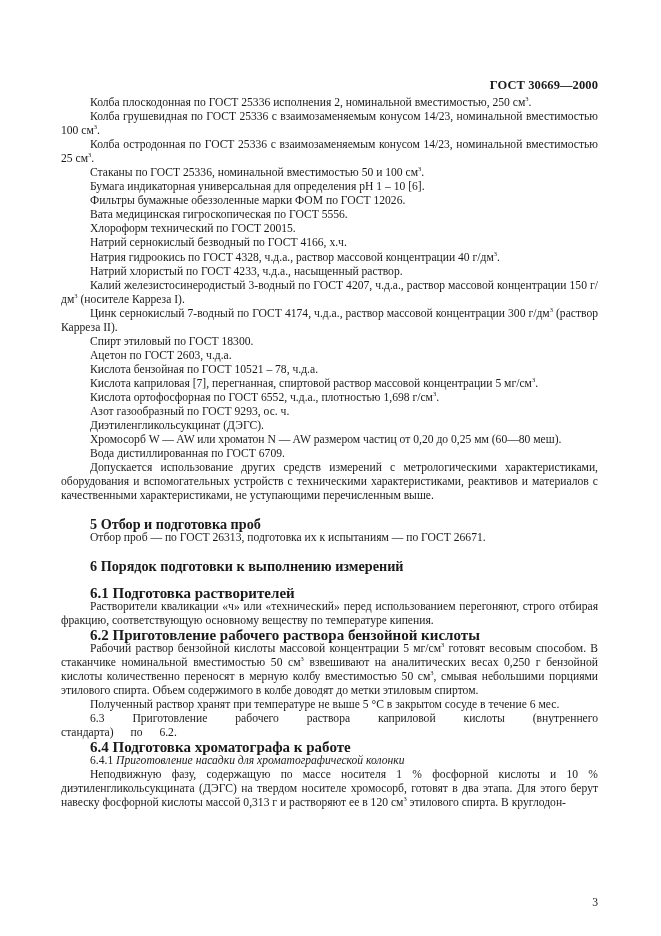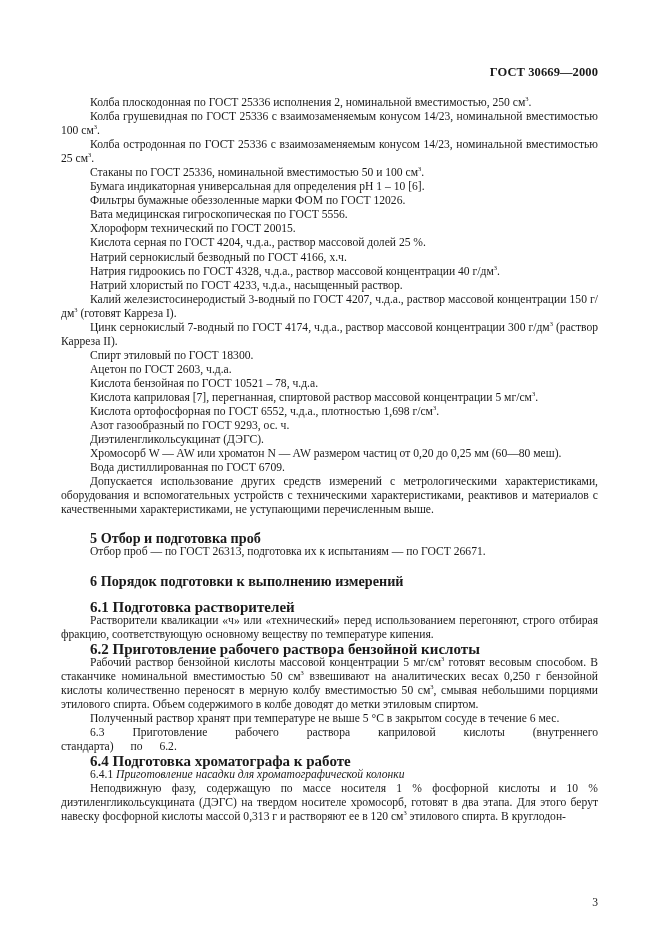--- a/index.html
+++ b/index.html
@@ -1,19 +1,19 @@
 <!DOCTYPE html>
 <html><head>
 <meta charset="utf-8">
 <style>
   html, body { margin: 0; padding: 0; background: #ffffff; }
   body { width: 661px; height: 936px; position: relative; overflow: hidden;
          font-family: "Liberation Serif", "DejaVu Serif", serif; color: #1a1a1a; }
   .page { position: absolute; left: 0; top: 0; width: 661px; height: 936px; }
-  .running-header { position: absolute; right: 63px; top: 65px; font-weight: bold; font-size: 12.5px; letter-spacing: 0.1px; }
+  .running-header { position: absolute; right: 63px; top: 78px; font-weight: bold; font-size: 12.5px; letter-spacing: 0.1px; }
   .body { position: absolute; left: 61px; top: 96px; width: 537px; font-size: 11.6px; line-height: 14.05px; }
   p { margin: 0; text-align: justify; text-indent: 29px; }
   sup { font-size: 6.5px; vertical-align: 5px; line-height: 0; }
   h2 { font-size: 14.2px; font-weight: bold; margin: 0; padding-left: 29px; }
   h2.s5 { margin-top: 14px; margin-bottom: 0; }
   h2.s6 { margin-top: 14px; margin-bottom: 12px; }
   h3 { font-size: 15px; font-weight: bold; margin: 0; padding-left: 29px; line-height: 14.05px; }
   .ital { font-style: italic; }
   .p53 { word-spacing: 14px; text-align: justify; text-align-last: left; }
   .page-number { position: absolute; right: 63px; top: 896px; font-size: 11.6px; }
@@ -27,25 +27,24 @@
   <div class="body">
     <div id="equip">
         <p><span>Колба плоскодонная по ГОСТ 25336 исполнения 2, номинальной вместимостью, 250 см</span><sup>3</sup><span>.</span></p>
         <p><span>Колба грушевидная по ГОСТ 25336 с взаимозаменяемым конусом 14/23, номинальной вместимостью 100 см</span><sup>3</sup><span>.</span></p>
         <p><span>Колба остродонная по ГОСТ 25336 с взаимозаменяемым конусом 14/23, номинальной вместимостью 25 см</span><sup>3</sup><span>.</span></p>
         <p><span>Стаканы по ГОСТ 25336, номинальной вместимостью 50 и 100 см</span><sup>3</sup><span>.</span></p>
         <p><span>Бумага индикаторная универсальная для определения pH 1 – 10 [6].</span></p>
         <p><span>Фильтры бумажные обеззоленные марки ФОМ по ГОСТ 12026.</span></p>
         <p><span>Вата медицинская гигроскопическая по ГОСТ 5556.</span></p>
         <p><span>Хлороформ технический по ГОСТ 20015.</span></p>
-        <p><span>Кислота серная по ГОСТ 4204, ч.д.а., раствор массовой долей 25 %.</span></p>
         <p><span>Натрий сернокислый безводный по ГОСТ 4166, х.ч.</span></p>
         <p><span>Натрия гидроокись по ГОСТ 4328, ч.д.а., раствор массовой концентрации 40 г/дм</span><sup>3</sup><span>.</span></p>
         <p><span>Натрий хлористый по ГОСТ 4233, ч.д.а., насыщенный раствор.</span></p>
-        <p><span>Калий железистосинеродистый 3-водный по ГОСТ 4207, ч.д.а., раствор массовой концентрации 150 г/дм</span><sup>3</sup><span> (готовят Карреза I).</span></p>
+        <p><span>Калий железистосинеродистый 3-водный по ГОСТ 4207, ч.д.а., раствор массовой концентрации 150 г/дм</span><sup>3</sup><span> (носителе Карреза I).</span></p>
         <p><span>Цинк сернокислый 7-водный по ГОСТ 4174, ч.д.а., раствор массовой концентрации 300 г/дм</span><sup>3</sup><span> (раствор Карреза II).</span></p>
         <p><span>Спирт этиловый по ГОСТ 18300.</span></p>
         <p><span>Ацетон по ГОСТ 2603, ч.д.а.</span></p>
         <p><span>Кислота бензойная по ГОСТ 10521 – 78, ч.д.а.</span></p>
         <p><span>Кислота каприловая [7], перегнанная, спиртовой раствор массовой концентрации 5 мг/см</span><sup>3</sup><span>.</span></p>
         <p><span>Кислота ортофосфорная по ГОСТ 6552, ч.д.а., плотностью 1,698 г/см</span><sup>3</sup><span>.</span></p>
         <p><span>Азот газообразный по ГОСТ 9293, ос. ч.</span></p>
         <p><span>Диэтиленгликольсукцинат (ДЭГС).</span></p>
         <p><span>Хромосорб W — AW или хроматон N — AW размером частиц от 0,20 до 0,25 мм (60—80 меш).</span></p>
         <p><span>Вода дистиллированная по ГОСТ 6709.</span></p>

